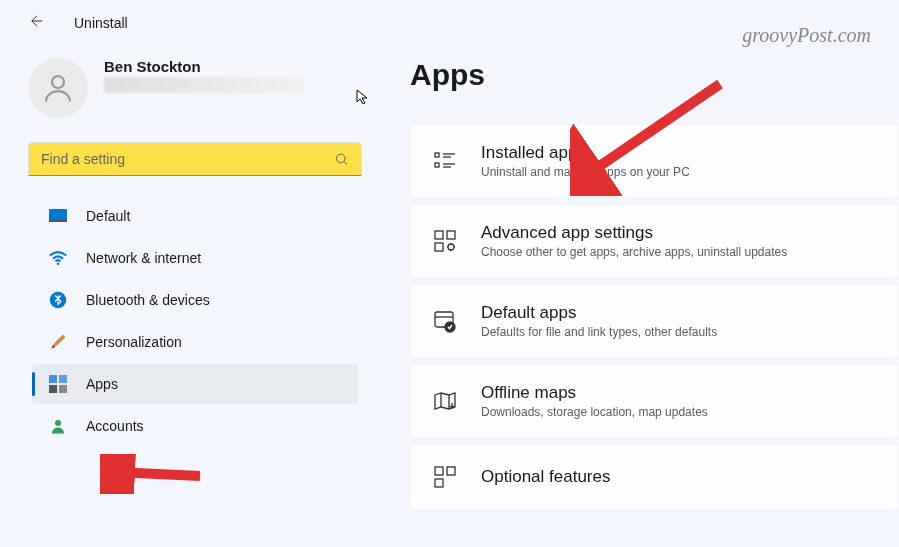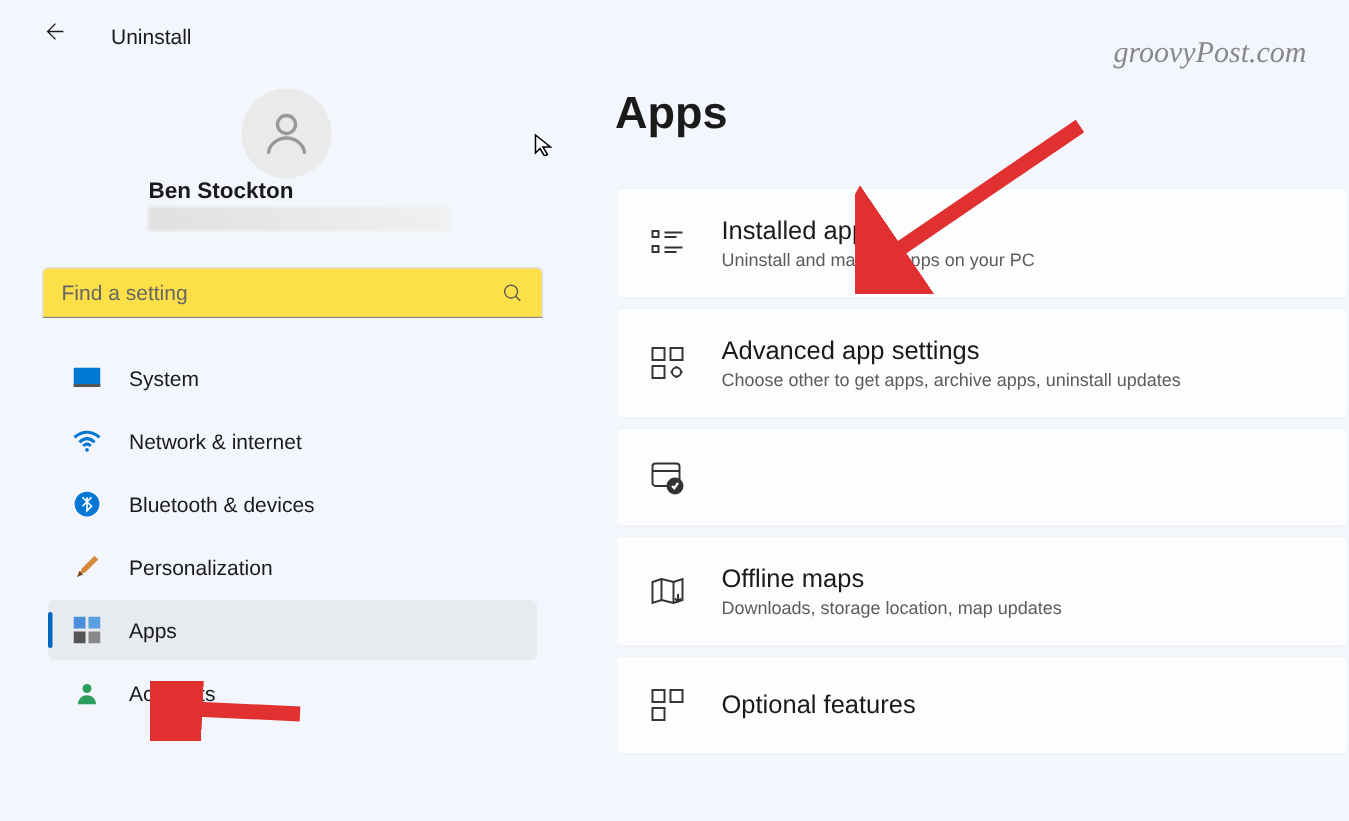--- a/index.html
+++ b/index.html
@@ -5,21 +5,21 @@
     * { margin: 0; padding: 0; box-sizing: border-box; font-family: 'Segoe UI', sans-serif; }
     body { background: #f3f6fc; width: 899px; height: 547px; overflow: hidden; position: relative; }
     
     .header { display: flex; align-items: center; padding: 8px 20px 4px 24px; }
     .back-btn { cursor: pointer; padding: 4px; margin-right: 24px; }
     .header-title { font-size: 14px; color: #1a1a1a; }
     
     .container { display: flex; }
     
     .sidebar { width: 370px; padding: 16px 0 0 20px; }
-    .profile { display: flex; align-items: center; margin-bottom: 24px; padding-left: 8px; cursor: pointer; flex-direction: column; }
+    .profile { display: flex; margin-bottom: 24px; padding-left: 8px; cursor: pointer; }
     .avatar { width: 60px; height: 60px; border-radius: 50%; background: #eaeaea; display: flex; align-items: center; justify-content: center; margin-right: 16px; }
     .profile-name { font-weight: 600; font-size: 15px; color: #1a1a1a; }
     .profile-email { width: 200px; height: 16px; background: linear-gradient(90deg, #e0e0e0, #f0f0f0); margin-top: 2px; filter: blur(1px); }
     
     .search-box { margin: 0 8px 20px 8px; background: #fde047; border: 1px solid #e0e0e0; border-bottom: 1px solid #888; border-radius: 4px 4px 0 0; padding: 8px 12px; display: flex; align-items: center; justify-content: space-between; gap: 10px; }
     .search-box input { border: none; background: transparent; outline: none; font-size: 14px; width: 100%; color: #555; }
     .search-box input::placeholder { color: #666; }
     
     .nav { list-style: none; }
     .nav-item { display: flex; align-items: center; padding: 10px 16px; margin: 2px 12px; border-radius: 4px; cursor: pointer; position: relative; }
@@ -77,21 +77,21 @@
     </div>
 
     <ul class="nav">
       <li class="nav-item">
         <span class="nav-icon">
           <svg width="18" height="14" viewBox="0 0 18 14">
               <rect width="18" height="13" rx="1" fill="#0078d4"></rect>
               <rect x="0" y="11" width="18" height="2" fill="#555"></rect>
             </svg>
         </span>
-        <span class="nav-label">System</span>
+        <span class="nav-label">Default</span>
       </li>
       <li class="nav-item">
         <span class="nav-icon">
           <svg width="20" height="16" viewBox="0 0 24 18">
               <path d="M2 6 Q12 -2 22 6" stroke="#0078d4" stroke-width="2.5" fill="none"></path>
               <path d="M6 10 Q12 4 18 10" stroke="#0078d4" stroke-width="2.5" fill="none"></path>
               <path d="M9 13 Q12 10 15 13" stroke="#0078d4" stroke-width="2.5" fill="none"></path>
               <circle cx="12" cy="16" r="1.5" fill="#0078d4"></circle>
             </svg>
         </span>
@@ -175,20 +175,24 @@
     </div>
 
     <div class="card">
       <div class="card-icon">
         <svg width="24" height="24" viewBox="0 0 24 24" fill="none" stroke="#333" stroke-width="1.3">
             <rect x="2" y="3" width="18" height="15" rx="2"></rect>
             <line x1="2" y1="8" x2="20" y2="8"></line>
             <circle cx="17" cy="18" r="5" fill="#333"></circle>
             <path d="M15 18l1.5 1.5L19 16" stroke="#fff" stroke-width="1.5"></path>
           </svg>
+      </div>
+      <div>
+        <div class="card-title">Default apps</div>
+        <div class="card-desc">Defaults for file and link types, other defaults</div>
       </div>
     </div>
 
     <div class="card">
       <div class="card-icon">
         <svg width="24" height="24" viewBox="0 0 24 24" fill="none" stroke="#333" stroke-width="1.3">
             <path d="M2 6l6-2 8 2 6-2v14l-6 2-8-2-6 2z"></path>
             <line x1="8" y1="4" x2="8" y2="18"></line>
             <line x1="16" y1="6" x2="16" y2="20"></line>
             <path d="M19 14v5m-2-2l2 2 2-2"></path>

